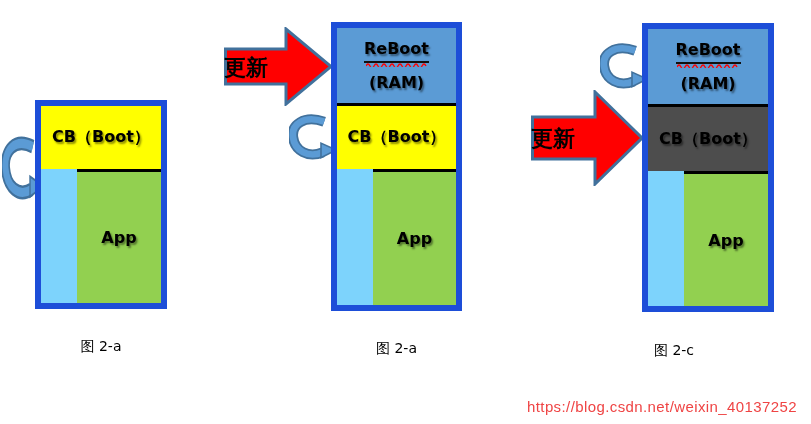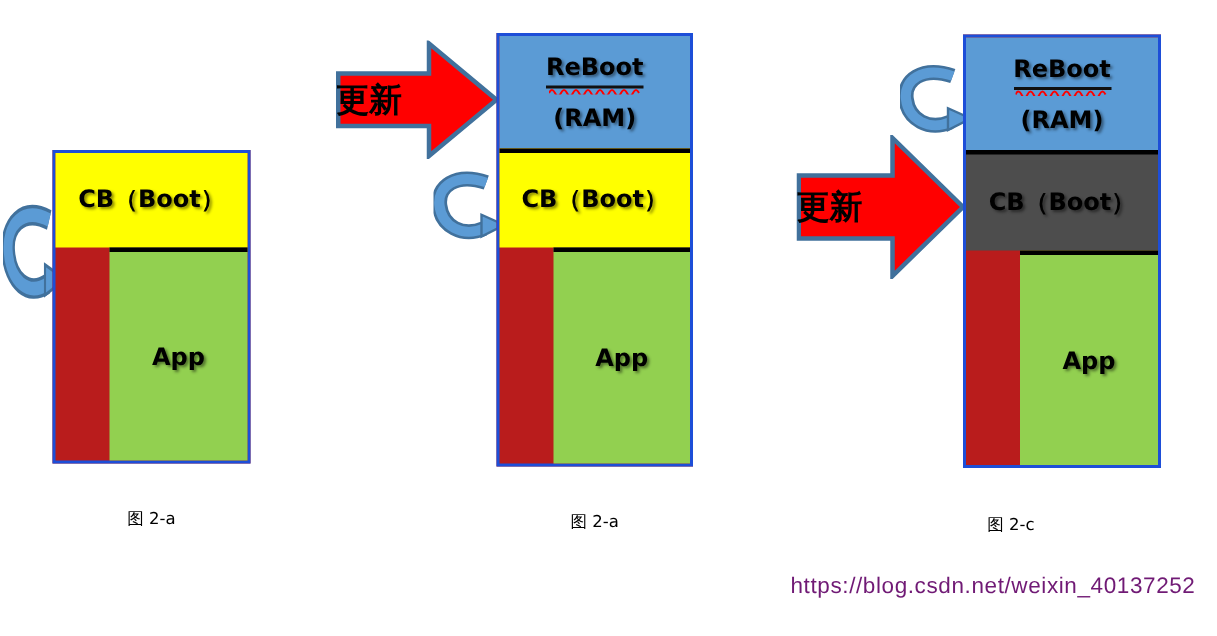--- a/index.html
+++ b/index.html
@@ -6,59 +6,59 @@
   html,body { background:#fff; }
   body { font-family:"Liberation Sans", sans-serif; }
 
   .canvas {
     position:relative; width:811px; height:424px;
     background:#ffffff; overflow:hidden;
   }
 
   
   .stack {
-    position:absolute; border:2px solid #1d4ed8;
-    display:flex; flex-direction:column; background:#b91c1c;
+    position:absolute; border:6px solid #1d4ed8;
+    display:flex; flex-direction:column; background:#7dd3fc;
   }
   .seg {
     position:relative; display:flex; flex-direction:column;
     align-items:center; justify-content:center;
     font-family:"DejaVu Sans", sans-serif;
     font-weight:bold; font-size:16px; color:#000;
     text-shadow:1.5px 1.5px 2px rgba(0,0,0,0.45);
   }
   .seg + .seg { border-top:3px solid #000; }
   .seg-flex { flex:1 1 auto;margin-left:36px; }
 
   .reboot-line { line-height:24px; }
   .reboot-word { display:inline-block; border-bottom:2px solid #101010; padding-bottom:0; }
   .squiggle { display:block; margin:-1px auto 4px auto; }
 
   
   .caption {
     position:absolute; text-align:center; color:#000;
-    font-family:"DejaVu Sans", sans-serif; font-size:11px;
+    font-family:"DejaVu Sans", sans-serif; font-size:14px;
   }
 
   
   .block-arrow { position:absolute; }
   .arrow-label {
     position:absolute; text-align:left; color:#000;
     font-family:"DejaVu Serif", serif; font-size:22px; font-weight:bold;
     line-height:30px; height:30px;
   }
 
   
   .loop-arrow { position:absolute; }
 
   
   .watermark {
-    position:absolute; left:527px; top:382px; width:258px;
+    position:absolute; left:527px; top:398px; width:258px;
     text-align:right; font-size:15px; letter-spacing:0.4px;
-    color:#701a75; font-family:"Liberation Sans", sans-serif;
+    color:#ef4444; font-family:"Liberation Sans", sans-serif;
     white-space:nowrap;
   }
 </style>
 </head>
 <body>
 
 <div class="canvas">
 
   <div>
 

